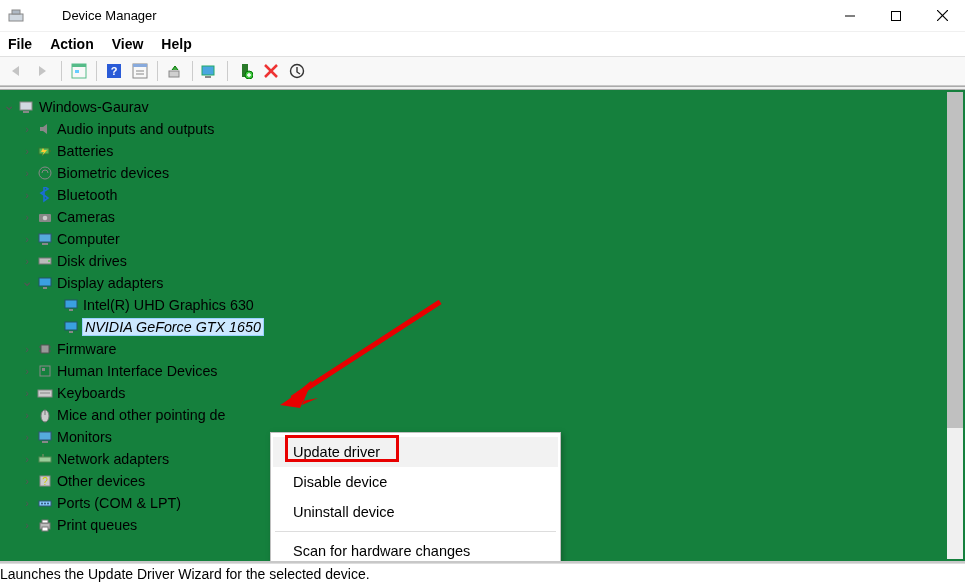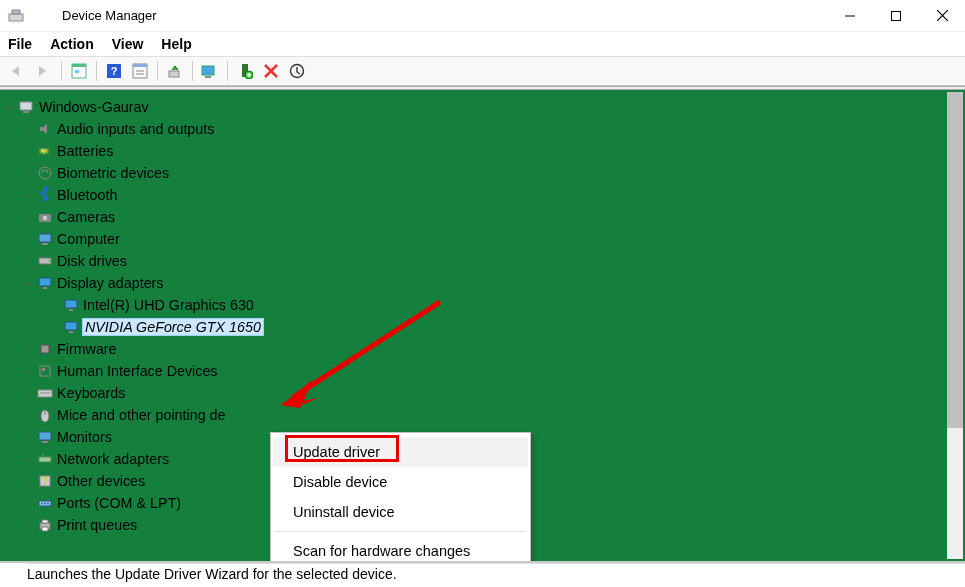--- a/index.html
+++ b/index.html
@@ -32,31 +32,31 @@
 .tree-row .node-icon { width: 18px; height: 18px; display:inline-flex; align-items:center; justify-content:center; margin-right:3px; }
 .tree-row .label.selected { background: #cce8ff; outline: 1px solid #99d1ff; padding: 0 2px; font-style: italic; }
 .indent-1 { padding-left: 18px; }
 .indent-2 { padding-left: 44px; }
 
 
 .scrollbar { position:absolute; right:2px; top:2px; width:16px; height: calc(100% - 4px); background:#f0f0f0; }
 .scrollbar .thumb { width:100%; background:#c0c0c0; }
 
 
-.ctx-menu { position: absolute; left: 270px; top: 342px; width: 261px; background: #fff; border: 1px solid #c0c0c0; box-shadow: 2px 2px 6px rgba(0,0,0,.25); padding: 4px 2px; font-size: 14.5px; z-index: 20; }
+.ctx-menu { position: absolute; left: 270px; top: 342px; width: 291px; background: #fff; border: 1px solid #c0c0c0; box-shadow: 2px 2px 6px rgba(0,0,0,.25); padding: 4px 2px; font-size: 14.5px; z-index: 20; }
 .ctx-item { padding: 7px 20px; cursor: default; }
 .ctx-item.highlight { background: #f2f2f2; position: relative; }
 .ctx-sep { height: 0; border-top: 1px solid #ddd; margin: 4px 2px; }
 .red-box { position:absolute; border: 3px solid #e80000; }
 
 
 .arrow-svg { position: absolute; z-index: 15; pointer-events:none; }
 
 
-.statusbar { height: 22px; border-top: 1px solid #ddd; padding: 2px 4px 0 0; font-size: 14px; background: #fff; margin-left: 27px; }
+.statusbar { height: 22px; border-top: 1px solid #ddd; padding: 2px 4px 0 0; font-size: 14px; background: #fff; }
 
 
 svg { display:block; }
 </style>
 </head>
 <body>
 
 <div class="titlebar">
   <span class="app-icon">
     <svg width="16" height="16">

